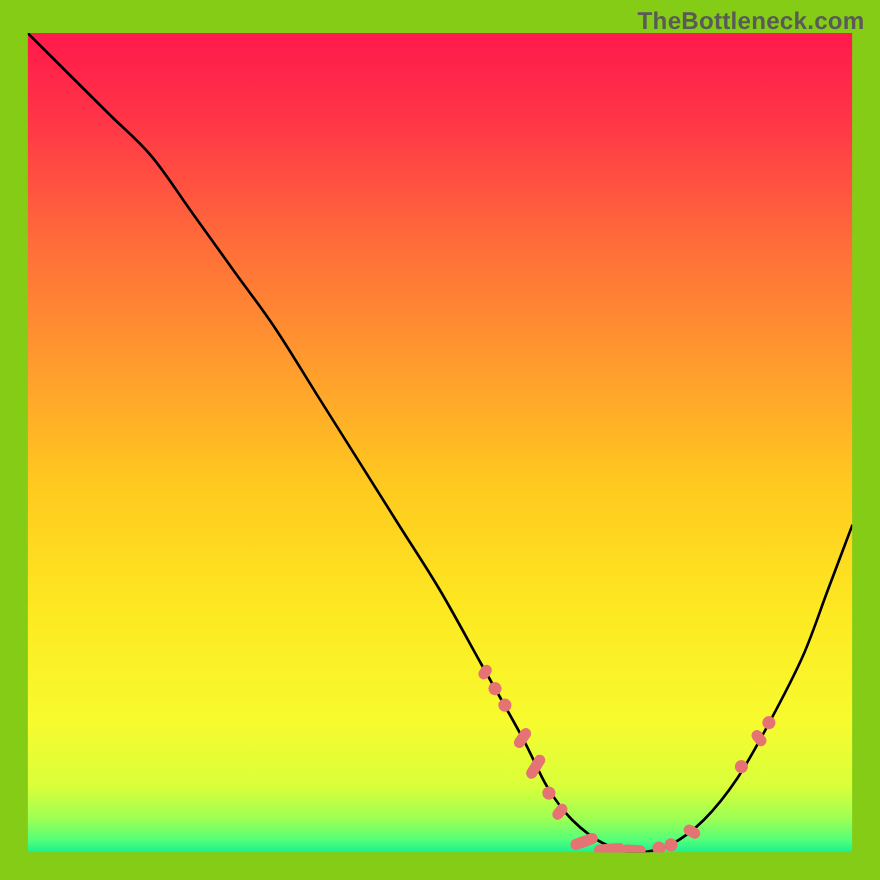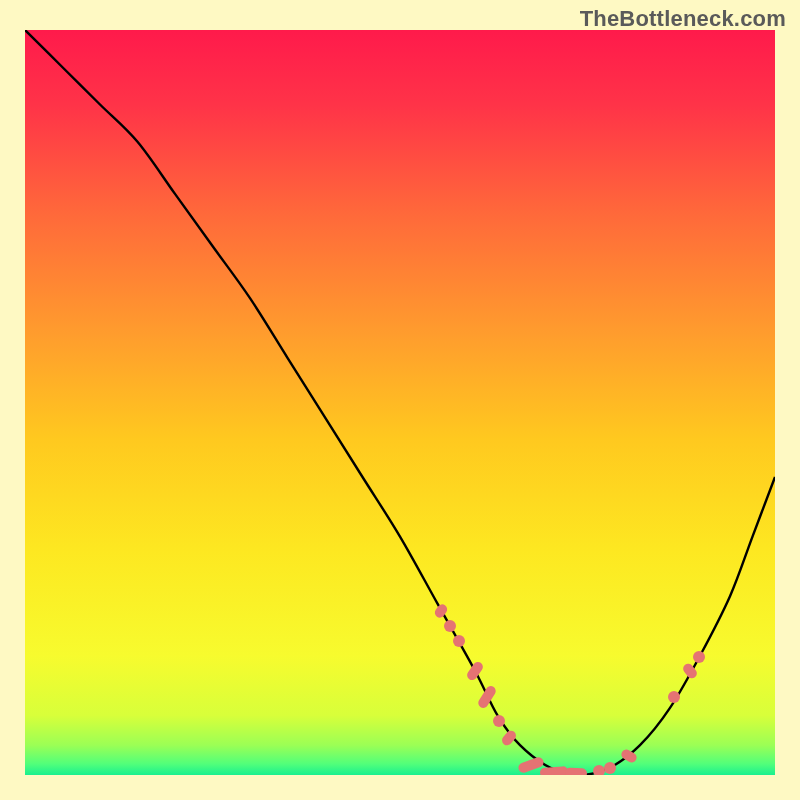--- a/index.html
+++ b/index.html
@@ -7,21 +7,21 @@
     padding: 0;
     width: 800px;
     height: 800px;
     background: #000;
     overflow: hidden;
   }
   .container {
     position: relative;
     width: 800px;
     height: 800px;
-    background: #fef9c3;
+    background: #84cc16;
   }
   .watermark {
     position: absolute;
     top: 6px;
     right: 14px;
     font-family: Arial, Helvetica, sans-serif;
     font-size: 22px;
     font-weight: 600;
     color: #5a5a5a;
     letter-spacing: 0.2px;

